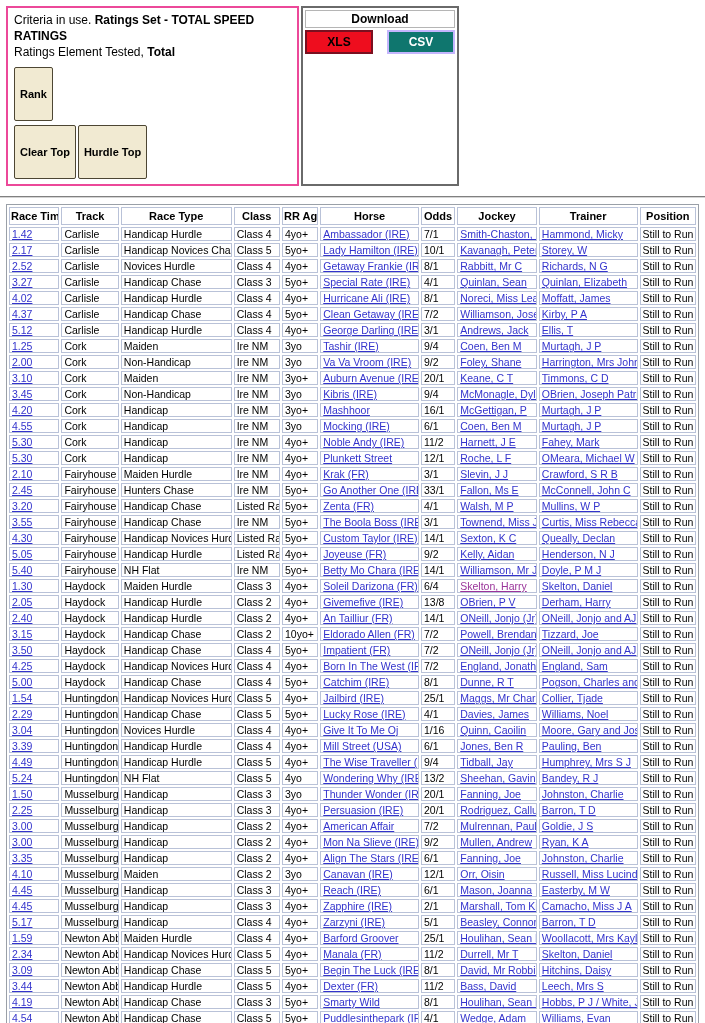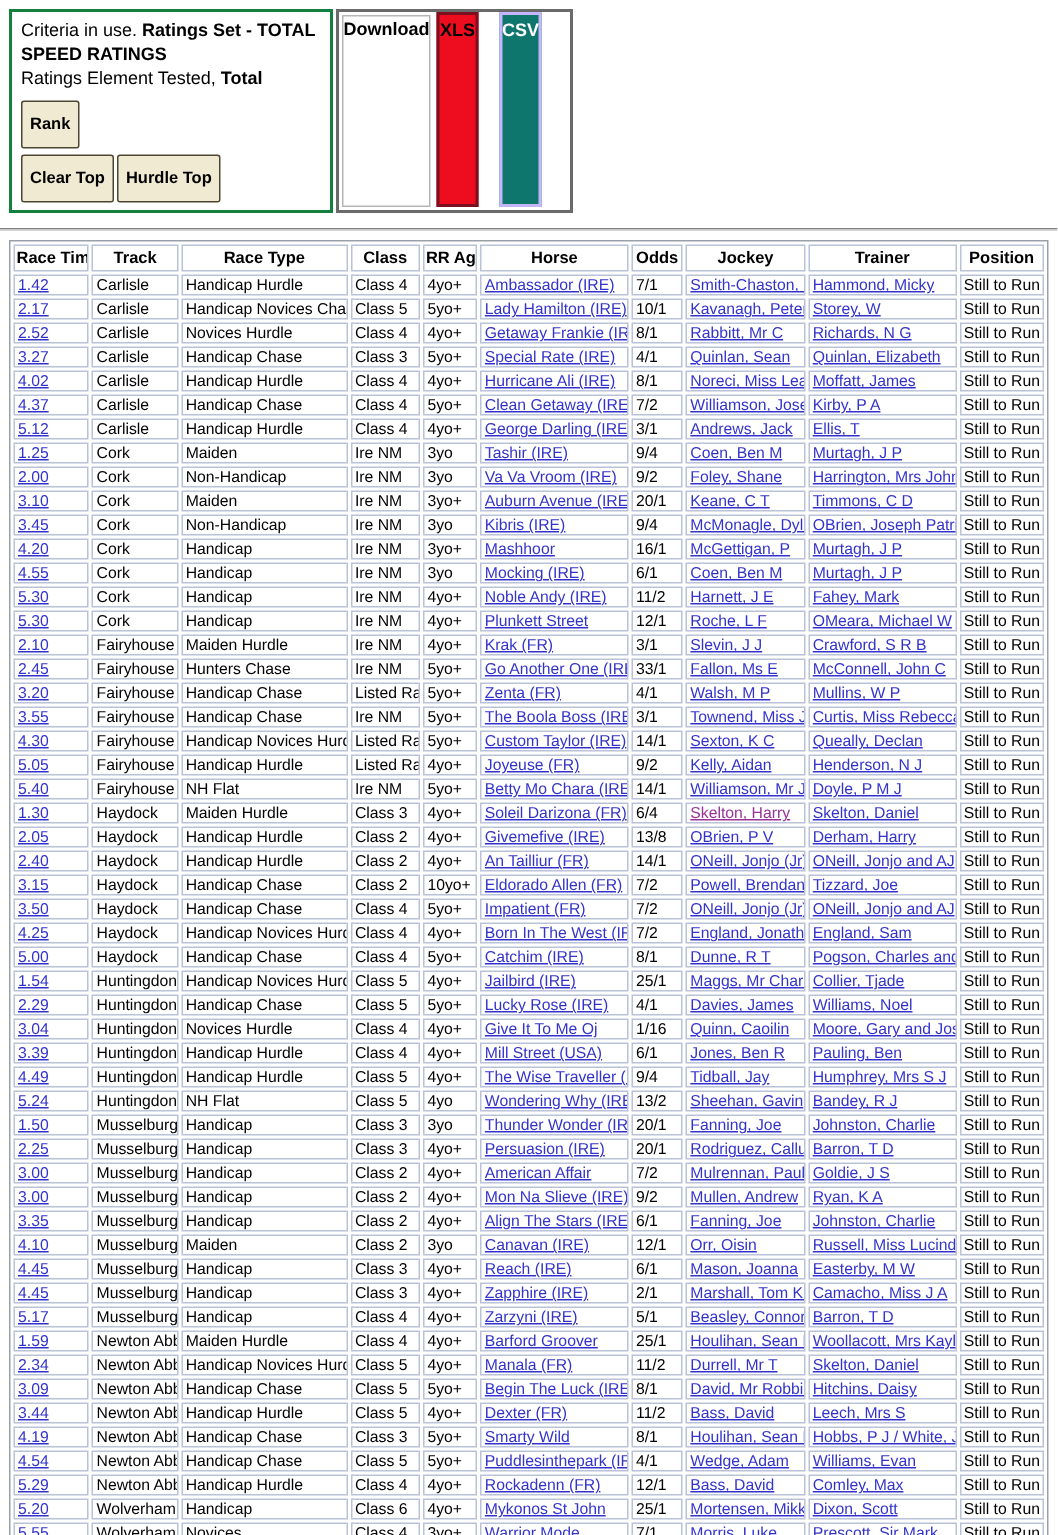--- a/index.html
+++ b/index.html
@@ -5,43 +5,43 @@
   * { box-sizing: border-box; }
   html, body { margin: 0; padding: 0; background: #fff; }
   body {
     width: 705px;
     font-family: "Liberation Sans", "DejaVu Sans", sans-serif;
     color: #000;
   }
   
   .top-bar { display: flex; align-items: stretch; padding: 6px 0 0 6px; }
   .criteria-box {
-    width: 216px; min-height: 86px;
-    border: 2px solid #15803d;
+    width: 293px; min-height: 86px;
+    border: 2px solid #ec4899;
     padding: 4px 6px 5px 6px;
     font-size: 12px; line-height: 16px;
   }
   .crit-line b { font-weight: bold; }
   .btn-row { margin-top: 7px; }
   .btn-row.tight { margin-top: 4px; }
   button.classic {
     font-family: "Liberation Sans", sans-serif;
     font-size: 11px; font-weight: bold; color: #000;
     background: #f1ead2;
     border: 1px solid #4d4633;
     border-radius: 2px;
-    padding: 9px 5px;
+    padding: 20px 5px;
     margin-right: 2px;
     cursor: pointer;
   }
   .download-box {
     width: 158px; min-height: 86px;
     border: 2px solid #6a6a6a;
     margin-left: 2px;
-    display: flex; flex-direction: row;
+    display: flex; flex-direction: column;
   }
   .dl-title {
     border: 1px solid #b5b5b5;
     margin: 2px; padding: 1px 0;
     text-align: center; font-size: 12px; font-weight: bold;
   }
   .dl-buttons { display: flex; margin: 0 2px 2px 2px; gap: 14px; }
   .dl-btn {
     flex: 1; text-align: center;
     font-size: 12px; font-weight: bold;

